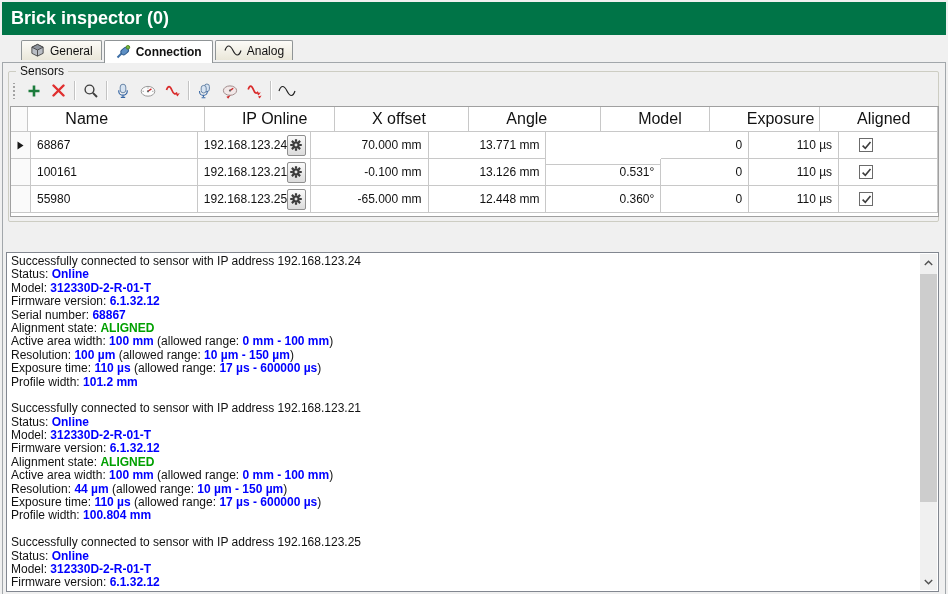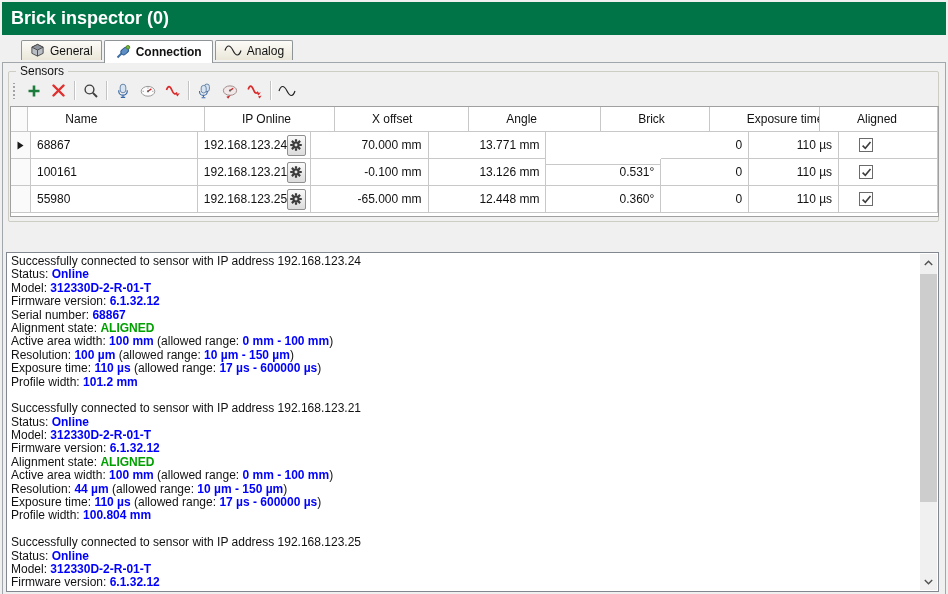--- a/index.html
+++ b/index.html
@@ -38,21 +38,21 @@
     background-size:4px 4px; background-position:center; }
   .tbtn { width:25px; height:23px; display:flex; align-items:center; justify-content:center;
     border:1px solid transparent; border-radius:2px; cursor:default; }
   .tsep { width:1px; height:19px; background:#c3c3c3; box-shadow:1px 0 0 #fff; margin:0 3px; }
 
   
   .grid { position:absolute; top:106px; left:10px; width:929px; height:111px;
     background:#fff; border:1px solid #a0a0a0; overflow:hidden; }
   .grid-head { display:flex; height:25px; border-bottom:1px solid #c8c8c8; }
   .grid-corner { width:20px; background:#fafafa; border-right:1px solid #c8c8c8; }
-  .hcell { font-size:12px; color:#111; line-height:24px; padding-left:5px;
+  .hcell { font-size:16px; color:#111; line-height:24px; padding-left:5px;
     border-right:1px solid #c8c8c8; overflow:hidden; white-space:nowrap;margin-left:32px; }
   .grid-row { display:flex; height:27px; }
   .rowhdr { width:20px; background:#fafafa; border-right:1px solid #c8c8c8;
     border-bottom:1px solid #c8c8c8; display:flex; align-items:center; justify-content:center; }
   .cell { font-size:12px; color:#111; border-right:1px solid #c8c8c8;
     border-bottom:1px solid #c8c8c8; display:flex; align-items:center;
     padding:0 6px; white-space:nowrap; overflow:hidden; }
   .cell.right { justify-content:flex-end; }
   .gearbtn { width:23px; height:21px; margin-left:auto; margin-right:-2px;
     background:linear-gradient(#fafafa,#dcdcdc); border:1px solid #8f8f8f; border-radius:2px;
@@ -216,21 +216,21 @@
       </div>
     </div>
 
   <div class="grid">
     <div class="grid-head" id="grid-head">
       <div class="grid-corner"></div>
     <div class="hcell" style="width: 167px;">Name</div>
         <div class="hcell" style="width: 113px;">IP Online</div>
         <div class="hcell" style="width: 118px;">X offset</div>
         <div class="hcell" style="width: 115px;">Angle</div>
-        <div class="hcell" style="width: 88px;">Brick</div>
+        <div class="hcell" style="width: 88px;">Model</div>
         <div class="hcell" style="width: 90px;">Exposure time</div>
         <div class="hcell" style="width: 99px;">Aligned</div>
       </div>
     <div id="grid-body">
         <div class="grid-row">
           <div class="rowhdr">
             <span style="display: flex;">
               <svg width="7" height="9" viewBox="0 0 7 9">
                 <path d="M0.5 0.5L6.5 4.5L0.5 8.5Z" fill="#1a1a1a"></path>
               </svg>

